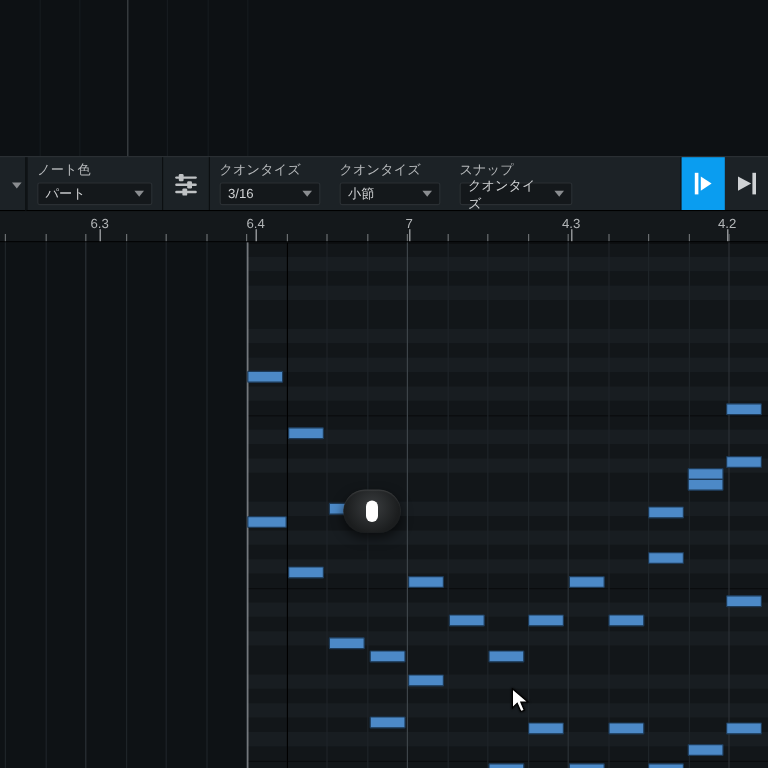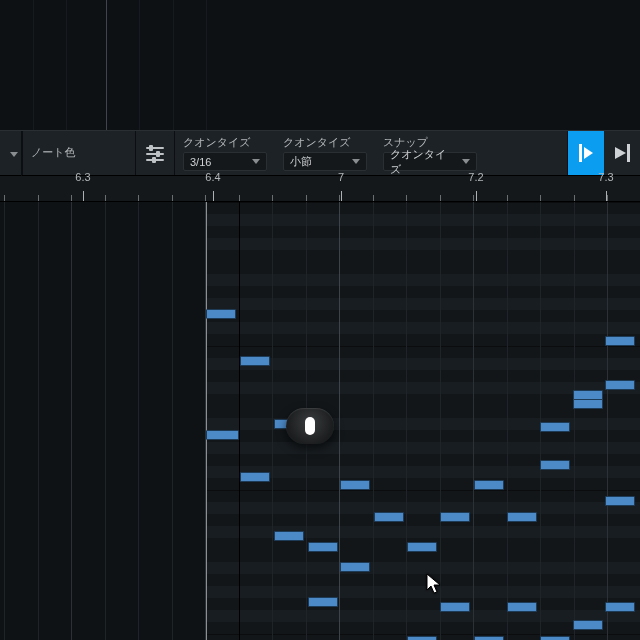--- a/index.html
+++ b/index.html
@@ -53,21 +53,21 @@
   .snapstart-icon .tri { width:0;height:0;border-top:6px solid transparent;border-bottom:6px solid transparent;border-left:9px solid #fff; }
   .snapend-icon { display:flex; align-items:center; }
   .snapend-icon .tri { width:0;height:0;border-top:6px solid transparent;border-bottom:6px solid transparent;border-left:11px solid #cfd2d4; }
   .snapend-icon .bar { width:3px; height:18px; background:#cfd2d4; margin-left:1px; }
 
   
   .ruler {
     position: absolute; left: 0; top: 176px; width: 640px; height: 26px;
     background: #14181b; border-bottom: 1px solid #000; font-size: 11px; color: #b3b6b8;
   }
-  .ruler .num { position:absolute; bottom: 18px; transform: translateX(-50%); }
+  .ruler .num { position:absolute; bottom: 8px; transform: translateX(-50%); }
   .ruler .tick { position:absolute; bottom:0; width:1px; height:6px; background:#6a6e71; }
   .ruler .tick.major { height:10px; background:#aeb1b3; }
 
   
   .roll {
     position:absolute; left:0; top:202px; width:640px; height:438px;
     background:#121619;
   }
   
   .roll .leftmask {
@@ -127,20 +127,24 @@
   </div>
 
   <div class="toolbar">
     <div class="tb-small-drop">
       <div class="chev"></div>
     </div>
     <div class="tb-sep"></div>
 
     <div class="tb-cell" style="width:112px">
       <div class="tb-label">ノート色</div>
+      <div class="tb-select">
+        <span>パート</span>
+        <div class="chev"></div>
+      </div>
     </div>
     <div class="tb-sep"></div>
 
     <div class="tb-iconbtn" style="width:38px">
       <div class="sliders-icon">
         <div class="bar" style="top:1px">
             <div class="knob" style="left:3px"></div>
           </div>
         <div class="bar" style="top:7px">
             <div class="knob" style="left:10px"></div>
@@ -194,23 +198,23 @@
     </div>
   </div>
 
   <div class="ruler" id="ruler">
       <div class="num" style="left: 83px;">6.3</div>
       <div class="tick major" style="left: 83px;"></div>
       <div class="num" style="left: 213px;">6.4</div>
       <div class="tick major" style="left: 213px;"></div>
       <div class="num" style="left: 341px;">7</div>
       <div class="tick major" style="left: 341px;"></div>
-      <div class="num" style="left: 476px;">7.2</div>
+      <div class="num" style="left: 476px;">4.3</div>
       <div class="tick major" style="left: 476px;"></div>
-      <div class="num" style="left: 606px;">7.3</div>
+      <div class="num" style="left: 606px;">4.2</div>
       <div class="tick major" style="left: 606px;"></div>
       <div class="tick" style="left: 4px;"></div>
       <div class="tick" style="left: 37.5px;"></div>
       <div class="tick" style="left: 71px;"></div>
       <div class="tick" style="left: 104.5px;"></div>
       <div class="tick" style="left: 138px;"></div>
       <div class="tick" style="left: 171.5px;"></div>
       <div class="tick" style="left: 205px;"></div>
       <div class="tick" style="left: 238.5px;"></div>
       <div class="tick" style="left: 272px;"></div>

